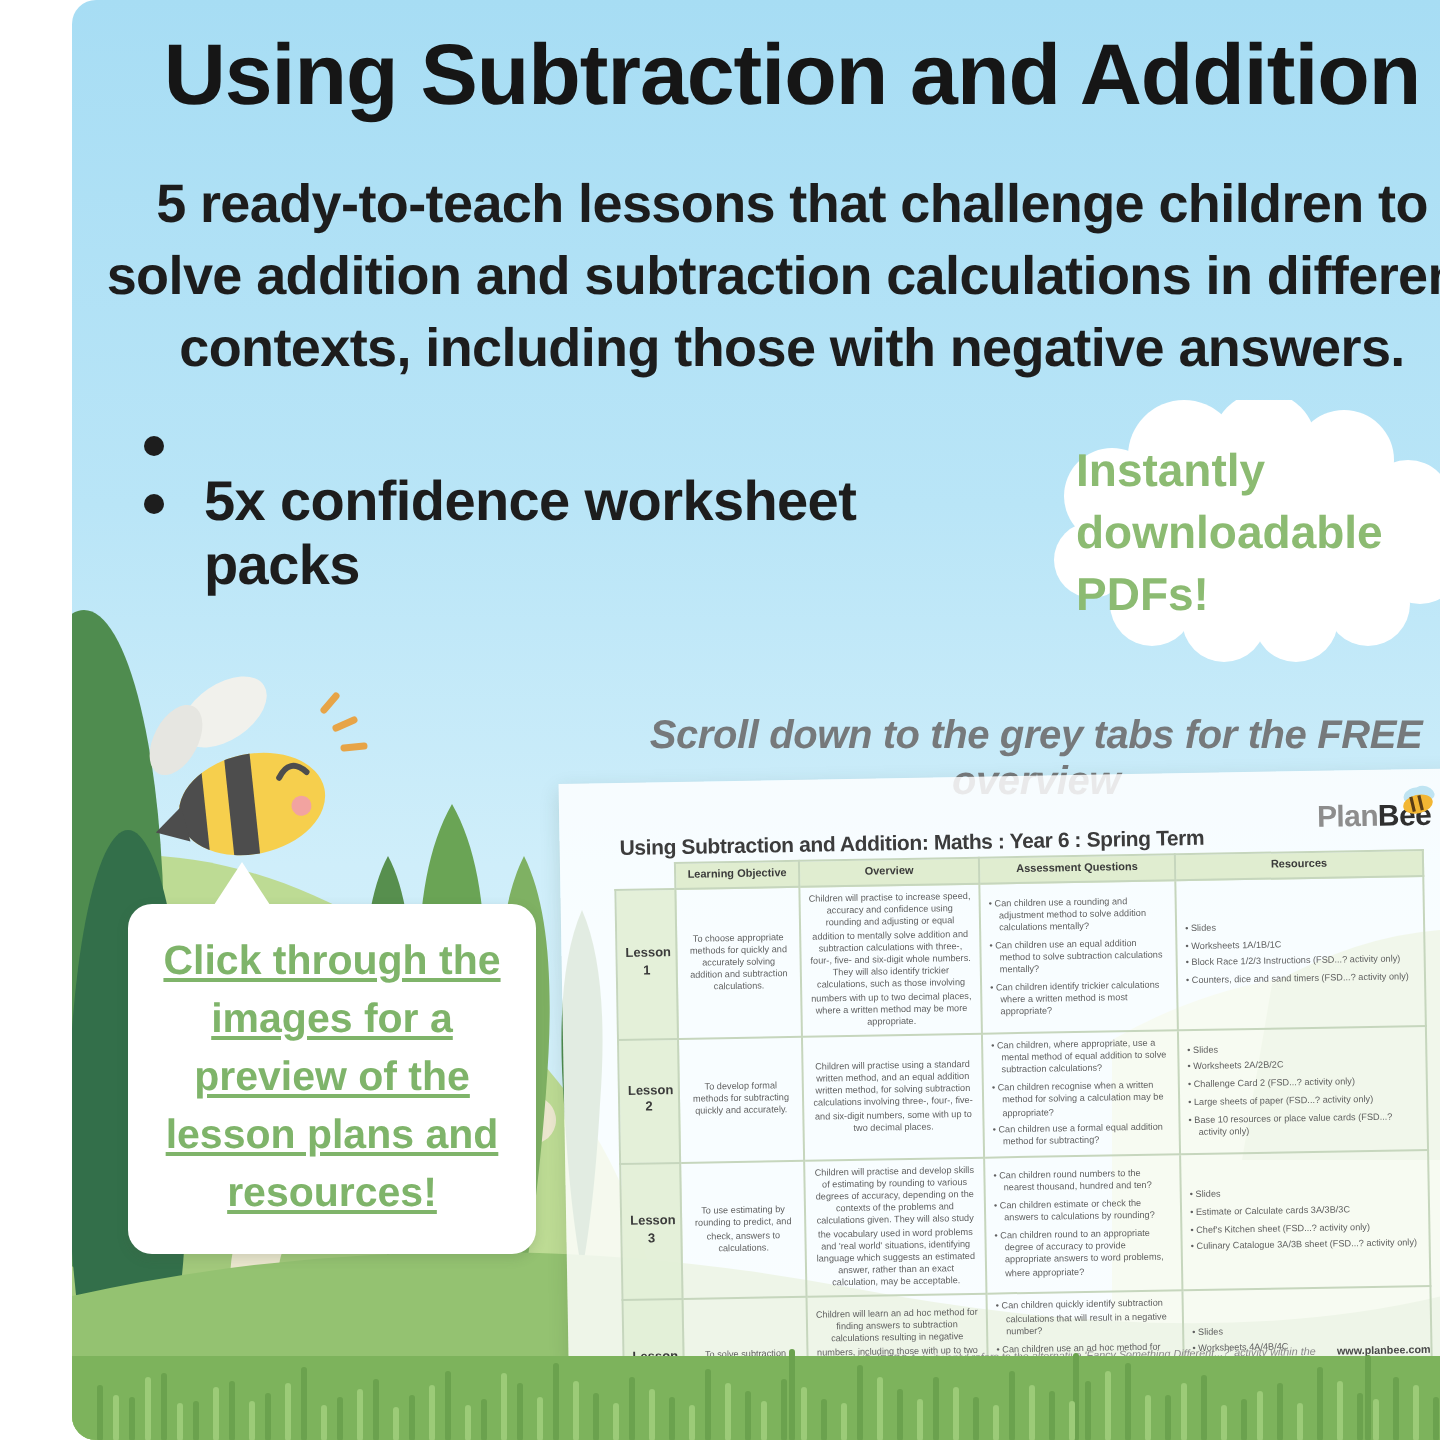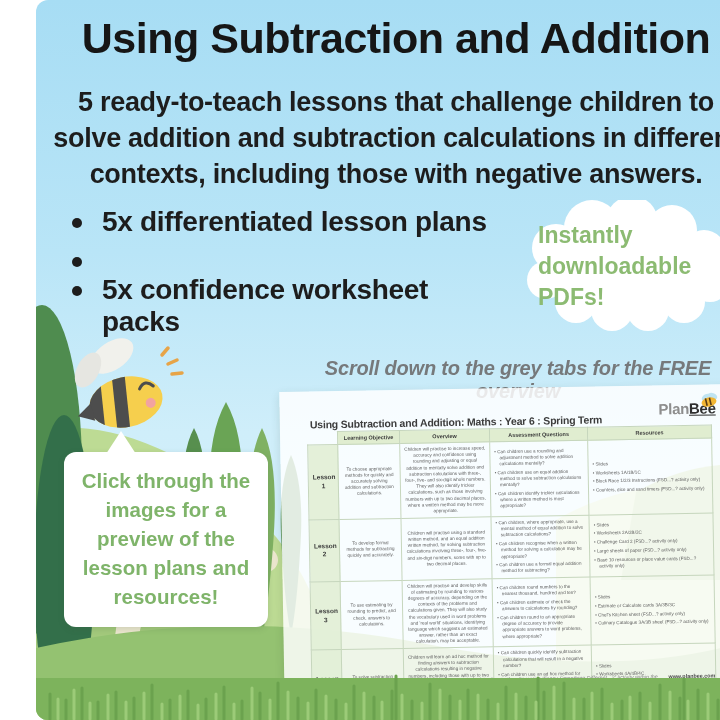--- a/index.html
+++ b/index.html
@@ -43,39 +43,39 @@
     position:absolute;left:28px;top:452px;width:204px;min-height:146px;
     background:#fff;border-radius:12px;padding:14px 14px 16px;
     box-shadow:0 2px 6px rgba(60,90,60,0.18);z-index:6;
   }
   .bubble:before{
     content:"";position:absolute;top:-21px;left:42px;width:0;height:0;
     border-left:15px solid transparent;border-right:15px solid transparent;
     border-bottom:23px solid #fff;
   }
   .bubble .bubble-text{
-    text-align:center;font-size:20.5px;font-weight:bold;color:#7fb46a;line-height:29px;
+    text-align:center;font-size:20.5px;font-weight:bold;color:#7fb46a;line-height:29px;text-decoration:underline;
   }
   
   .landscape{position:absolute;inset:0;z-index:1;pointer-events:none;}
   .grass-front{position:absolute;inset:0;z-index:7;pointer-events:none;}
   .bee{position:absolute;left:20px;top:330px;width:140px;height:112px;z-index:6;}
   
   .doc{
     position:absolute;left:246px;top:388px;width:458px;height:318px;
     background:rgba(255,255,255,0.84);z-index:5;
     transform:rotate(-1deg);transform-origin:50% 50%;
     box-shadow:0 3px 10px rgba(40,70,40,0.15);
     color:#4a4a4a;
   }
   .doc-head{position:absolute;top:13px;left:30px;right:16px;height:26px;}
   .doc-title{position:absolute;left:0;bottom:0;font-size:10.5px;font-weight:bold;color:#3c3c3c;letter-spacing:-0.2px;}
   .doc-logo{position:absolute;right:6px;top:2px;font-size:15px;letter-spacing:-0.3px;}
   .doc-logo .plan{color:#8d8d8d;font-weight:bold;}
-  .doc-logo .bee-word{color:#2f2f2f;font-weight:bold;text-decoration:underline;}
+  .doc-logo .bee-word{color:#2f2f2f;font-weight:bold;}
   .logo-bee-icon{position:absolute;right:-4px;top:-8px;width:22px;height:16px;}
   .tbl{position:absolute;left:27px;top:40px;width:404px;display:table;table-layout:fixed;border-collapse:collapse;}
   .tr{display:table-row;}
   .td,.th,.no-cell{display:table-cell;vertical-align:middle;border:1px solid #c6d6bd;}
   .no-cell{border:none;background:none;}
   .th{
     background:rgba(221,235,204,0.92);font-size:5.5px;font-weight:bold;color:#3b3b3b;
     text-align:center;height:13px;padding:2px;
   }
   .td{font-size:4.6px;color:#5f5f5f;padding:3px 4px;line-height:1.35;}
@@ -111,24 +111,20 @@
     <path d="M190,402 C206,430 209,472 205,522 C202,562 196,602 190,632 C184,602 178,562 175,522 C171,472 174,430 190,402 Z" fill="#6aa455"></path>
     <path d="M226,428 C239,454 241,496 237,546 C234,586 230,616 226,642 C222,616 218,586 215,546 C211,496 213,454 226,428 Z" fill="#7fb163"></path>
     <path d="M255,455 C265,478 267,512 264,552 C262,588 259,614 255,636 C251,614 248,588 246,552 C243,512 245,478 255,455 Z" fill="#4f8c4f"></path>
     <path d="M706,418 C718,444 721,486 718,532 C716,570 712,600 706,626 C700,600 696,570 694,532 C691,486 694,444 706,418 Z" fill="#79ad5c"></path>
     <path d="M0,648 Q190,606 390,644 T720,638 L720,720 L0,720 Z" fill="#94c271"></path>
   </svg>
 
   <div class="title">Using Subtraction and Addition</div>
   <div class="intro">5 ready-to-teach lessons that challenge children to solve addition and subtraction calculations in different contexts, including those with negative answers.</div>
   <ul class="bullets">
-    <li>
-      <span class="dot"></span>
-      <span class="li-text">5x differentiated lesson plans</span>
-    </li>
     <li>
       <span class="dot"></span>
     </li>
     <li>
       <span class="dot"></span>
       <span class="li-text">5x confidence worksheet packs</span>
     </li>
   </ul>
 
   <div class="cloud">

